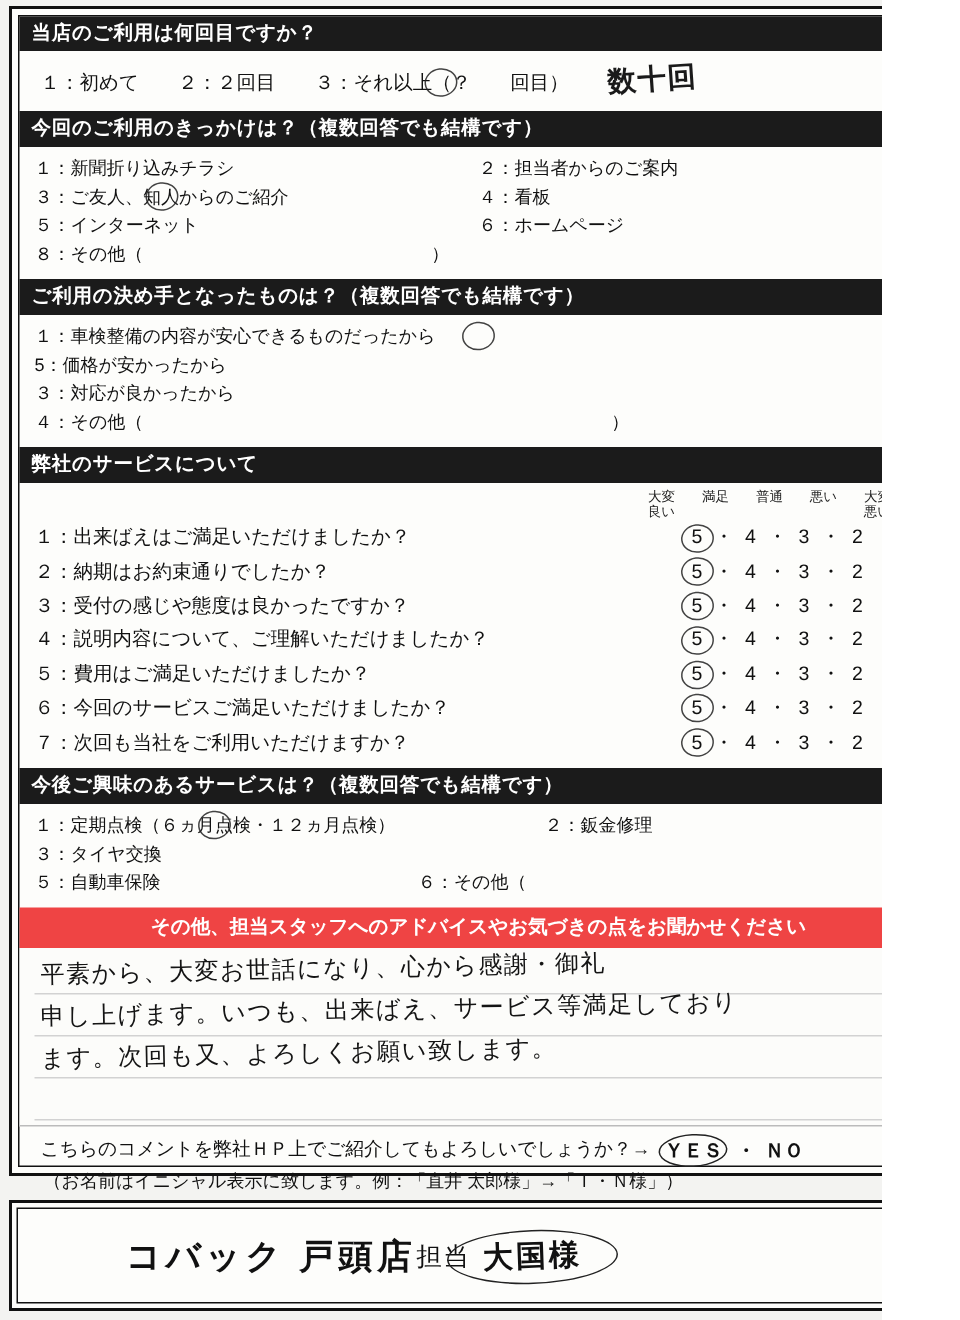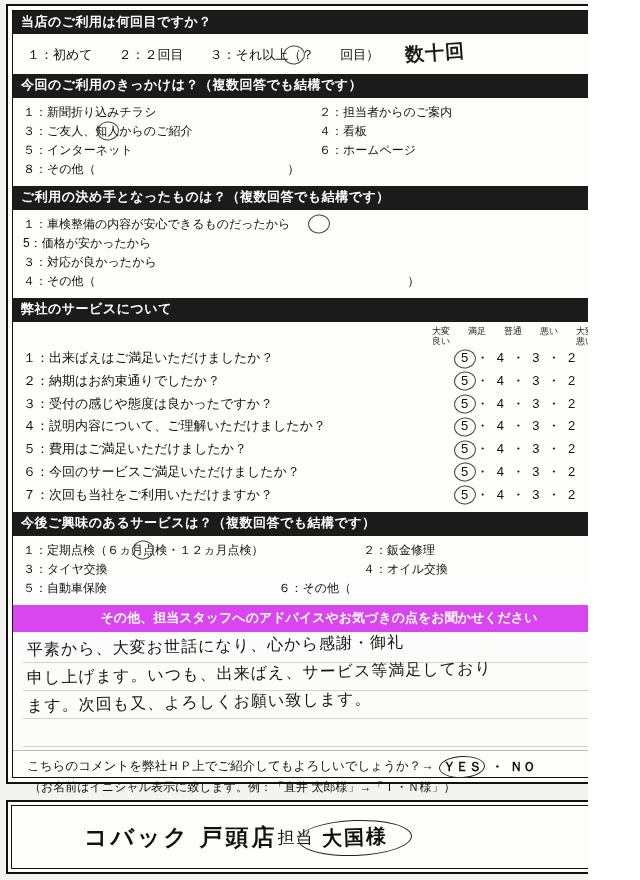--- a/index.html
+++ b/index.html
@@ -88,21 +88,21 @@
   }
   .svc-q{flex:1;white-space:nowrap;}
   .svc-scale{
     width:150px;display:flex;justify-content:space-between;align-items:center;
     font-size:13px;letter-spacing:0;
     padding-right:6px;
   }
   .dot{padding:0 1px;}
   
   .comment-bar{
-    background:#d946ef;color:#fff;text-align:center;
+    background:#ef4444;color:#fff;text-align:center;
     font-size:13px;font-weight:bold;padding:4px 0 5px 0;
   }
   .comment-box{
     position:relative;
     height:118px;
     margin:0;
     background:#fcfcfa;
     border-bottom:1px solid #bbb;
   }
   .ruled{
@@ -336,23 +336,20 @@
           <div class="col" style="flex:1.35">
               <span class="opt circled">１：定期点検（６ヵ月点検・１２ヵ月点検）</span>
             </div>
           <div class="col">
               <span class="opt">２：鈑金修理</span>
             </div>
         </div>
         <div class="row">
           <div class="col" style="flex:1.35">
               <span class="opt">３：タイヤ交換</span>
-            </div>
-          <div class="col">
-              <span class="opt">４：オイル交換</span>
             </div>
         </div>
         <div class="row">
           <div class="col" style="flex:1.35">
               <span class="opt">５：自動車保険</span>
             </div>
           <div class="col">
               <span class="opt">６：その他（　　　　　　　　　　　　　　　　　　　　　）</span>
             </div>
         </div>

